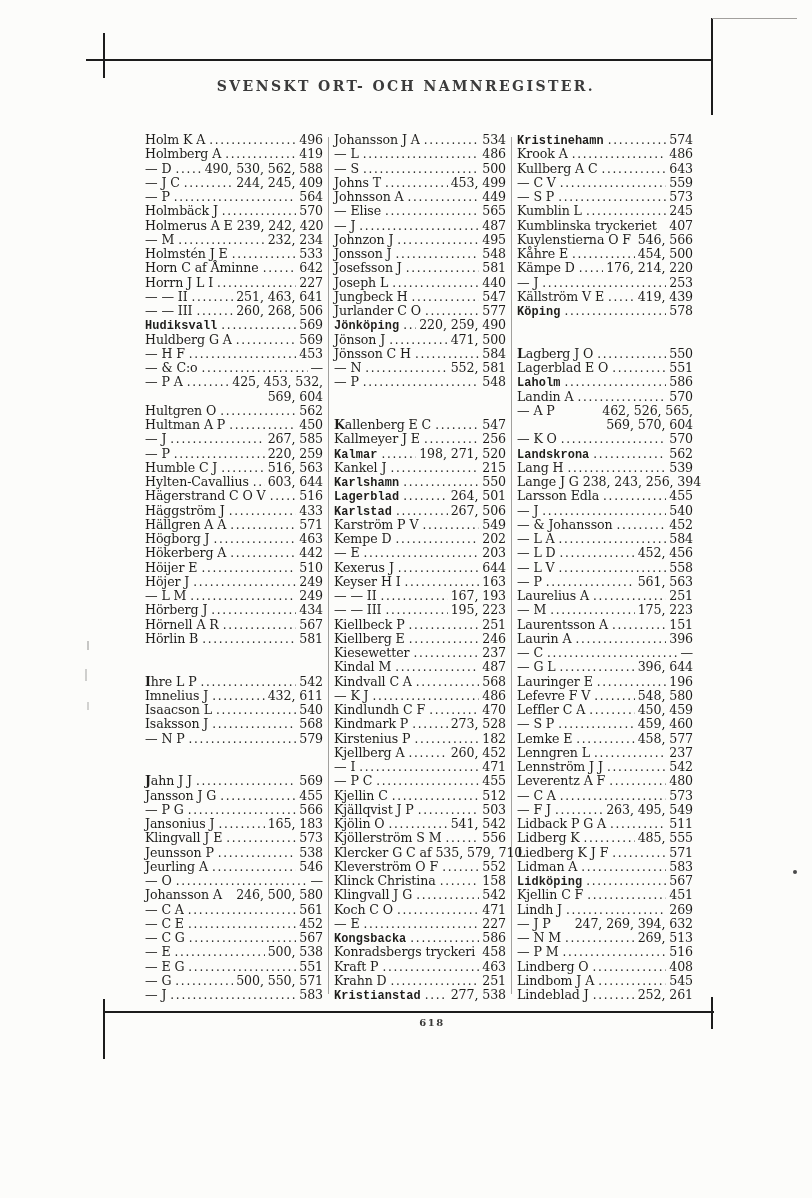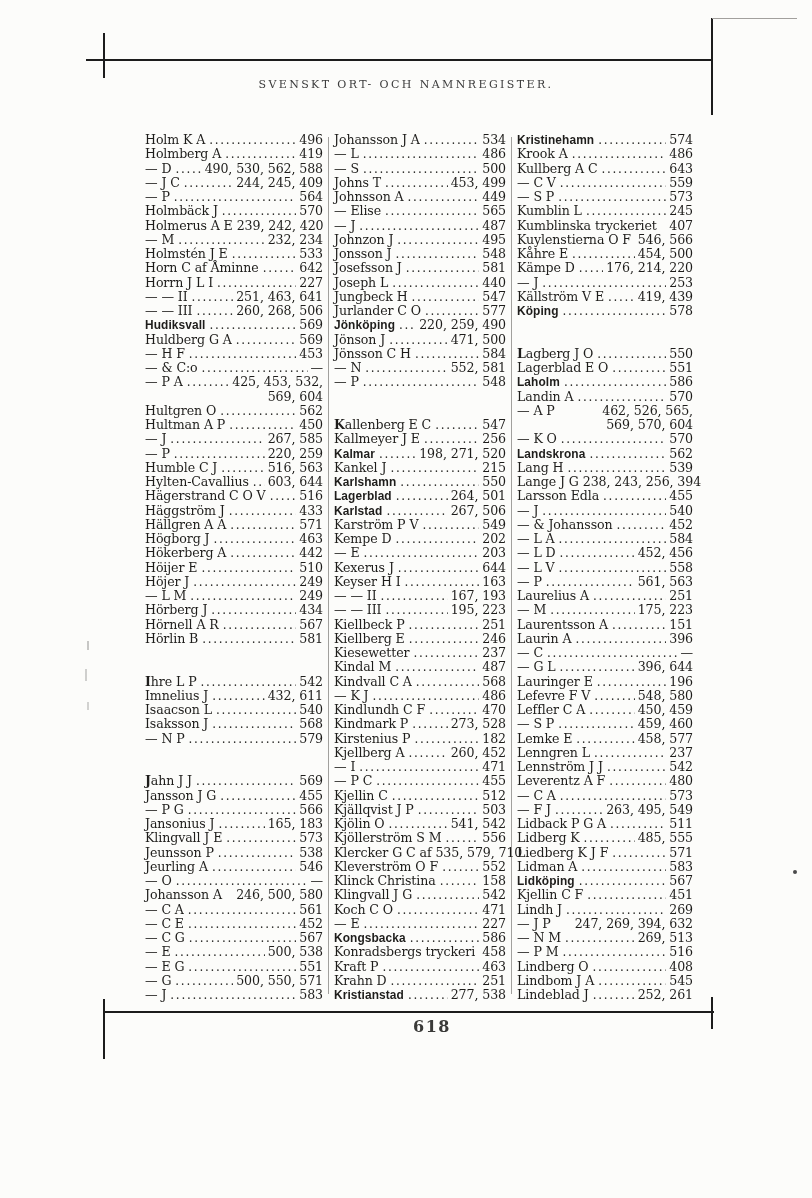--- a/index.html
+++ b/index.html
@@ -16,52 +16,52 @@
   .bottom-rule{left:104px;top:1011px;width:610px;height:2px;}
   .tick-bl{left:103px;top:999px;width:2px;height:60px;}
   .tick-br{left:711px;top:997px;width:2px;height:32px;}
   .sp1{left:87px;top:641px;width:2px;height:9px;background:#c7c7c5;}
   .sp2{left:85px;top:669px;width:2px;height:12px;background:#cfcfcd;}
   .sp3{left:87px;top:702px;width:2px;height:8px;background:#d2d2d0;}
   .dot-r{left:793px;top:870px;width:4px;height:4px;background:#4a4a4a;border-radius:50%;}
 
   .header{
     position:absolute;left:0;right:0;top:78px;text-align:center;
-    font-size:11px;font-weight:normal;letter-spacing:2.4px;color:#3b3b3b;
+    font-size:14px;font-weight:bold;letter-spacing:2.4px;color:#3b3b3b;
   }
   .columns{position:absolute;left:145px;top:133px;width:549px;display:flex;}
   .col{display:block;text-align:center;}
   .col.c1{width:178px;}
   .col.c2{width:172px;}
   .col.c3{width:176px;}
   .colsep{width:1px;margin:4px 5px 8px 5px;background:rgba(70,68,64,.5);}
   .row{
     display:flex;align-items:baseline;
     height:14.25px;line-height:14.25px;font-size:12.6px;
     white-space:nowrap;letter-spacing:-0.1px;
   }
   .nm{white-space:nowrap;}
   .nm.bold{
-    font-family:Liberation Sans, sans-serif;
+    font-family:Liberation Mono, monospace;
     font-weight:bold;font-size:11.9px;letter-spacing:.1px;
   }
   .lead{font-weight:bold;}
   .dots{
     flex:1;overflow:hidden;white-space:nowrap;
     margin:0 3px 0 4px;color:#2a2a28;min-width:6px;
   }
   .dots::after{
     content:"..............................................................";
     letter-spacing:1.7px;font-size:12px;
   }
   .gap{flex:1;min-width:4px;}
   .pg{white-space:nowrap;}
   .folio{
     position:absolute;left:402px;top:1017px;width:60px;text-align:center;
-    font-size:16px;font-weight:bold;letter-spacing:1.5px;color:#3a3a38;
+    font-size:10px;font-weight:bold;letter-spacing:1.5px;color:#3a3a38;
   }
 </style>
 </head>
 <body>
 
 <div>
   <div class="mark top-rule"></div>
   <div class="mark tick-tl"></div>
   <div class="mark tick-tr"></div>
   <div class="mark tr-edge"></div>

